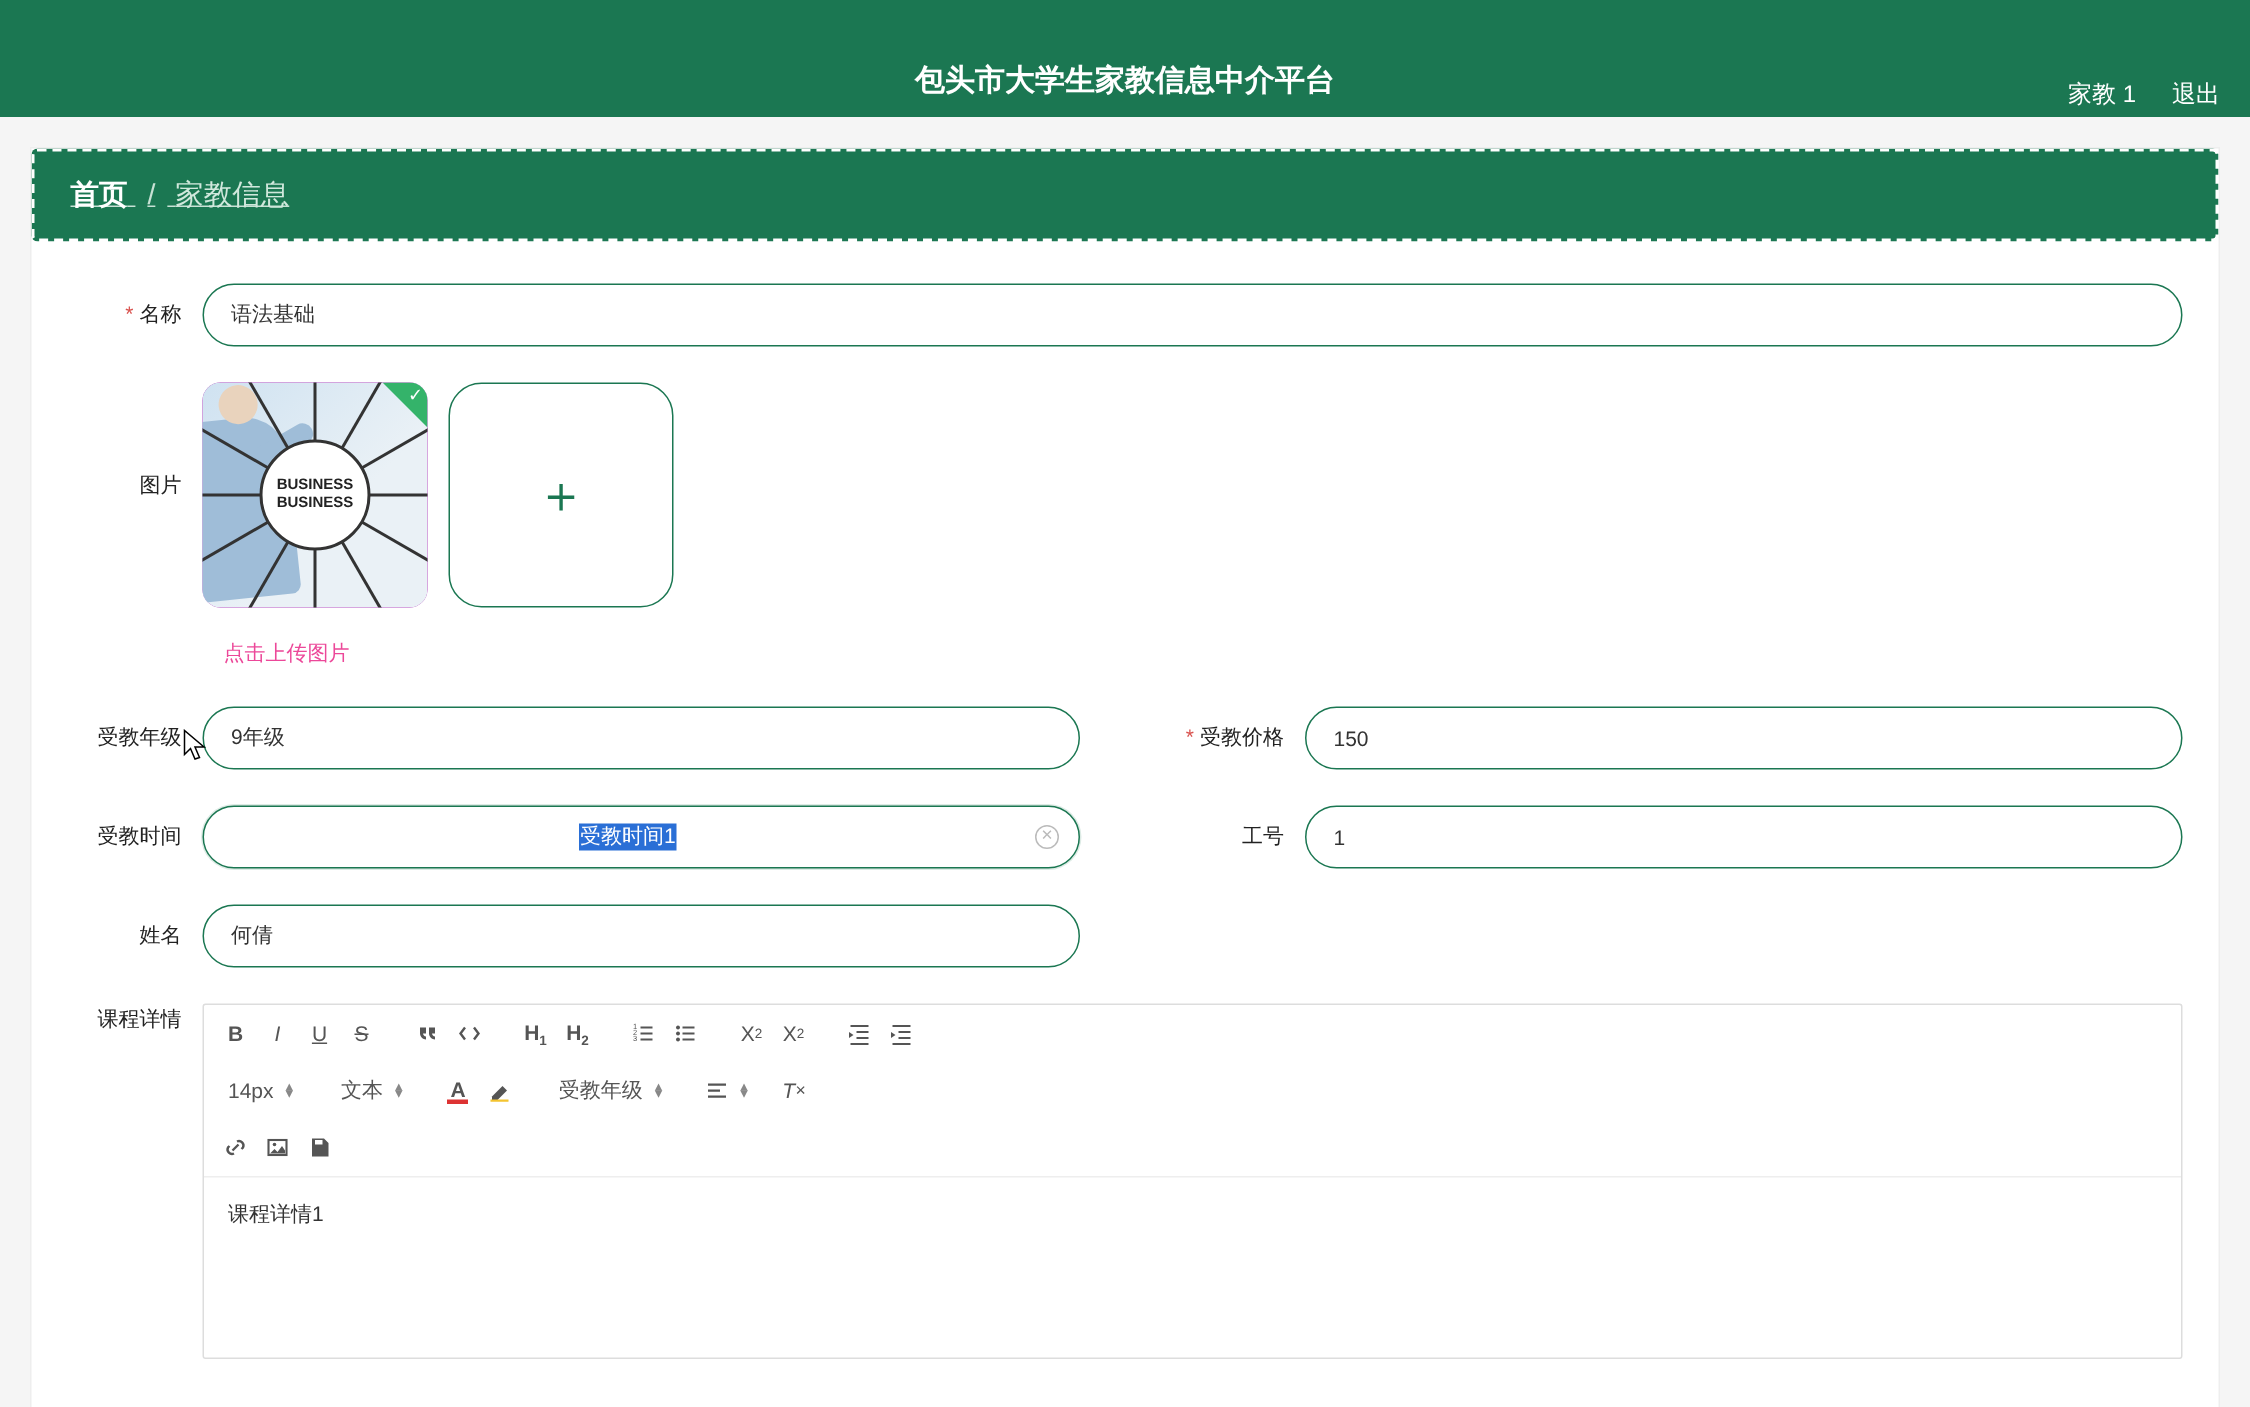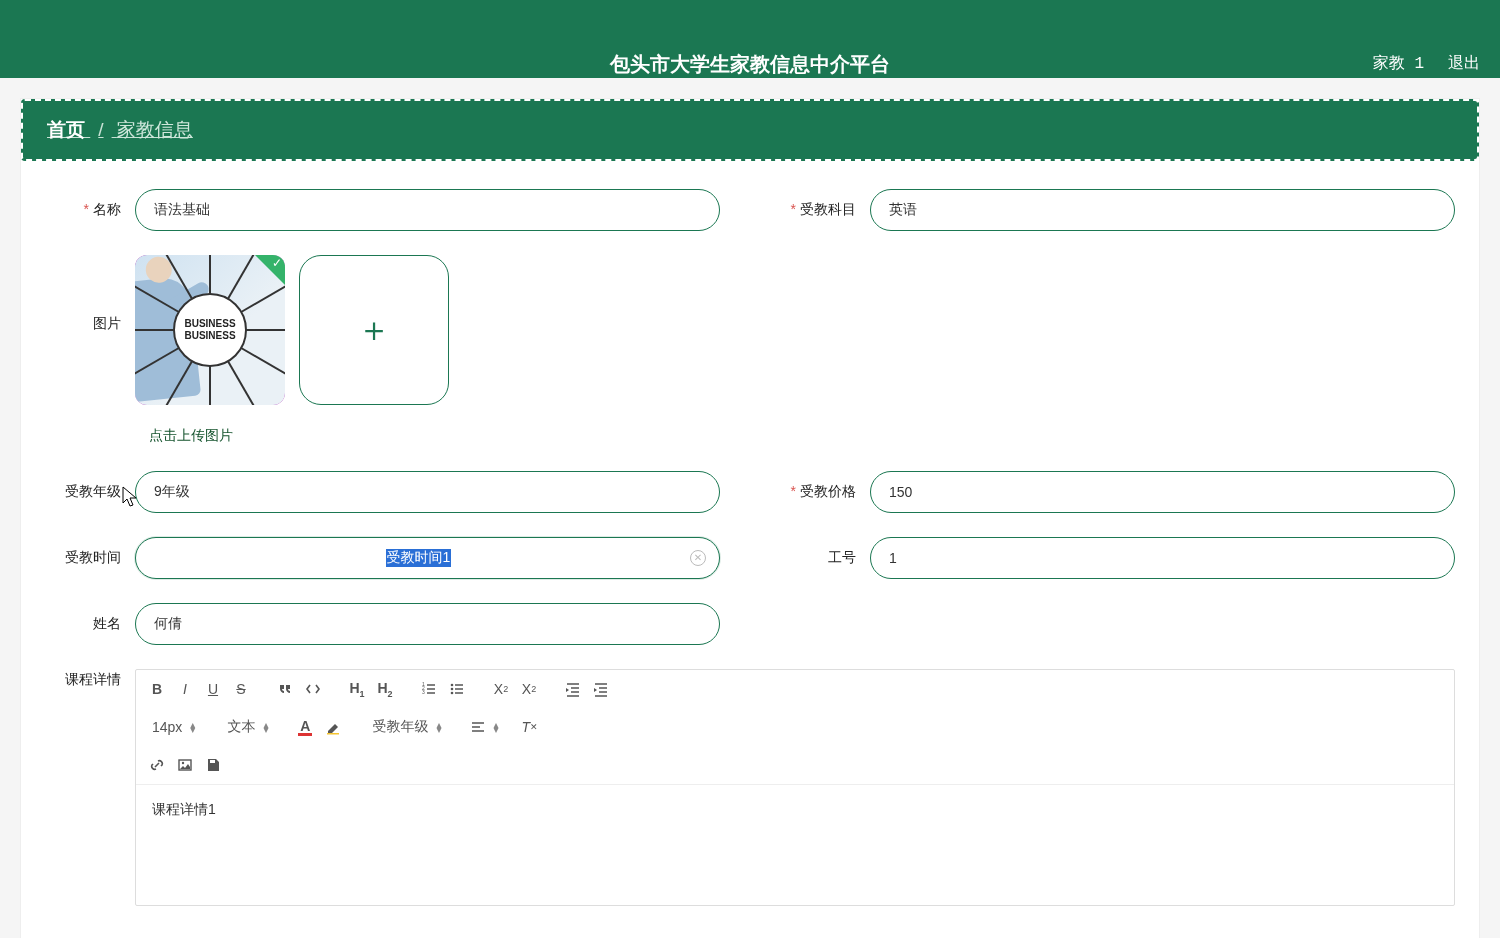--- a/index.html
+++ b/index.html
@@ -20,26 +20,25 @@
   height: 56px;
   background:
     radial-gradient(circle at 28px 0, #fff 27px, transparent 28px) repeat-x;
   background-size: 56px 56px;
 }
 .header-bar {
   background: #1b7752;
   color: #fff;
   height: 50px;
   display: flex;
-  align-items: flex-end;
+  align-items: center;
   justify-content: center;
   position: relative;
   font-size: 20px;
   font-weight: 600;
-  font-family: Liberation Mono, monospace;
 }
 .header-right {
   position: absolute;
   right: 20px;
   top: 0; bottom: 0;
   display: flex;
   align-items: center;
   gap: 24px;
   font-size: 16px;
   font-weight: 400;
@@ -221,21 +220,21 @@
   align-items: center;
   justify-content: center;
   color: #1b7752;
   font-size: 34px;
   font-weight: 300;
   cursor: pointer;
   background: #fff;
 }
 .upload-hint {
   margin-left: 104px;
-  color: #14532d;
+  color: #ec4899;
   font-size: 14px;
   margin-top: 22px;
   margin-bottom: 26px;
 }
 
 
 .editor-row { display: flex; align-items: flex-start; }
 .editor-row .form-label { padding-top: 2px; }
 .editor {
   flex: 1;
@@ -312,26 +311,20 @@
       </div>
     </div>
 
     <div class="form-area">
 
       <div class="form-row">
         <div class="form-item">
           <div class="form-label"><span class="req">*</span><span>名称</span></div>
           <div class="form-control-wrap">
             <input class="form-control" value="语法基础" style="">
-          </div>
-        </div>
-        <div class="form-item">
-          <div class="form-label"><span class="req">*</span><span>受教科目</span></div>
-          <div class="form-control-wrap">
-            <input class="form-control" value="英语" style="">
           </div>
         </div>
       </div>
 
       <div class="upload-row">
         <div class="form-label"><span>图片</span></div>
         <div class="upload-items">
           <div class="upload-thumb">
             <div class="thumb-img">
               <div class="person"></div>

